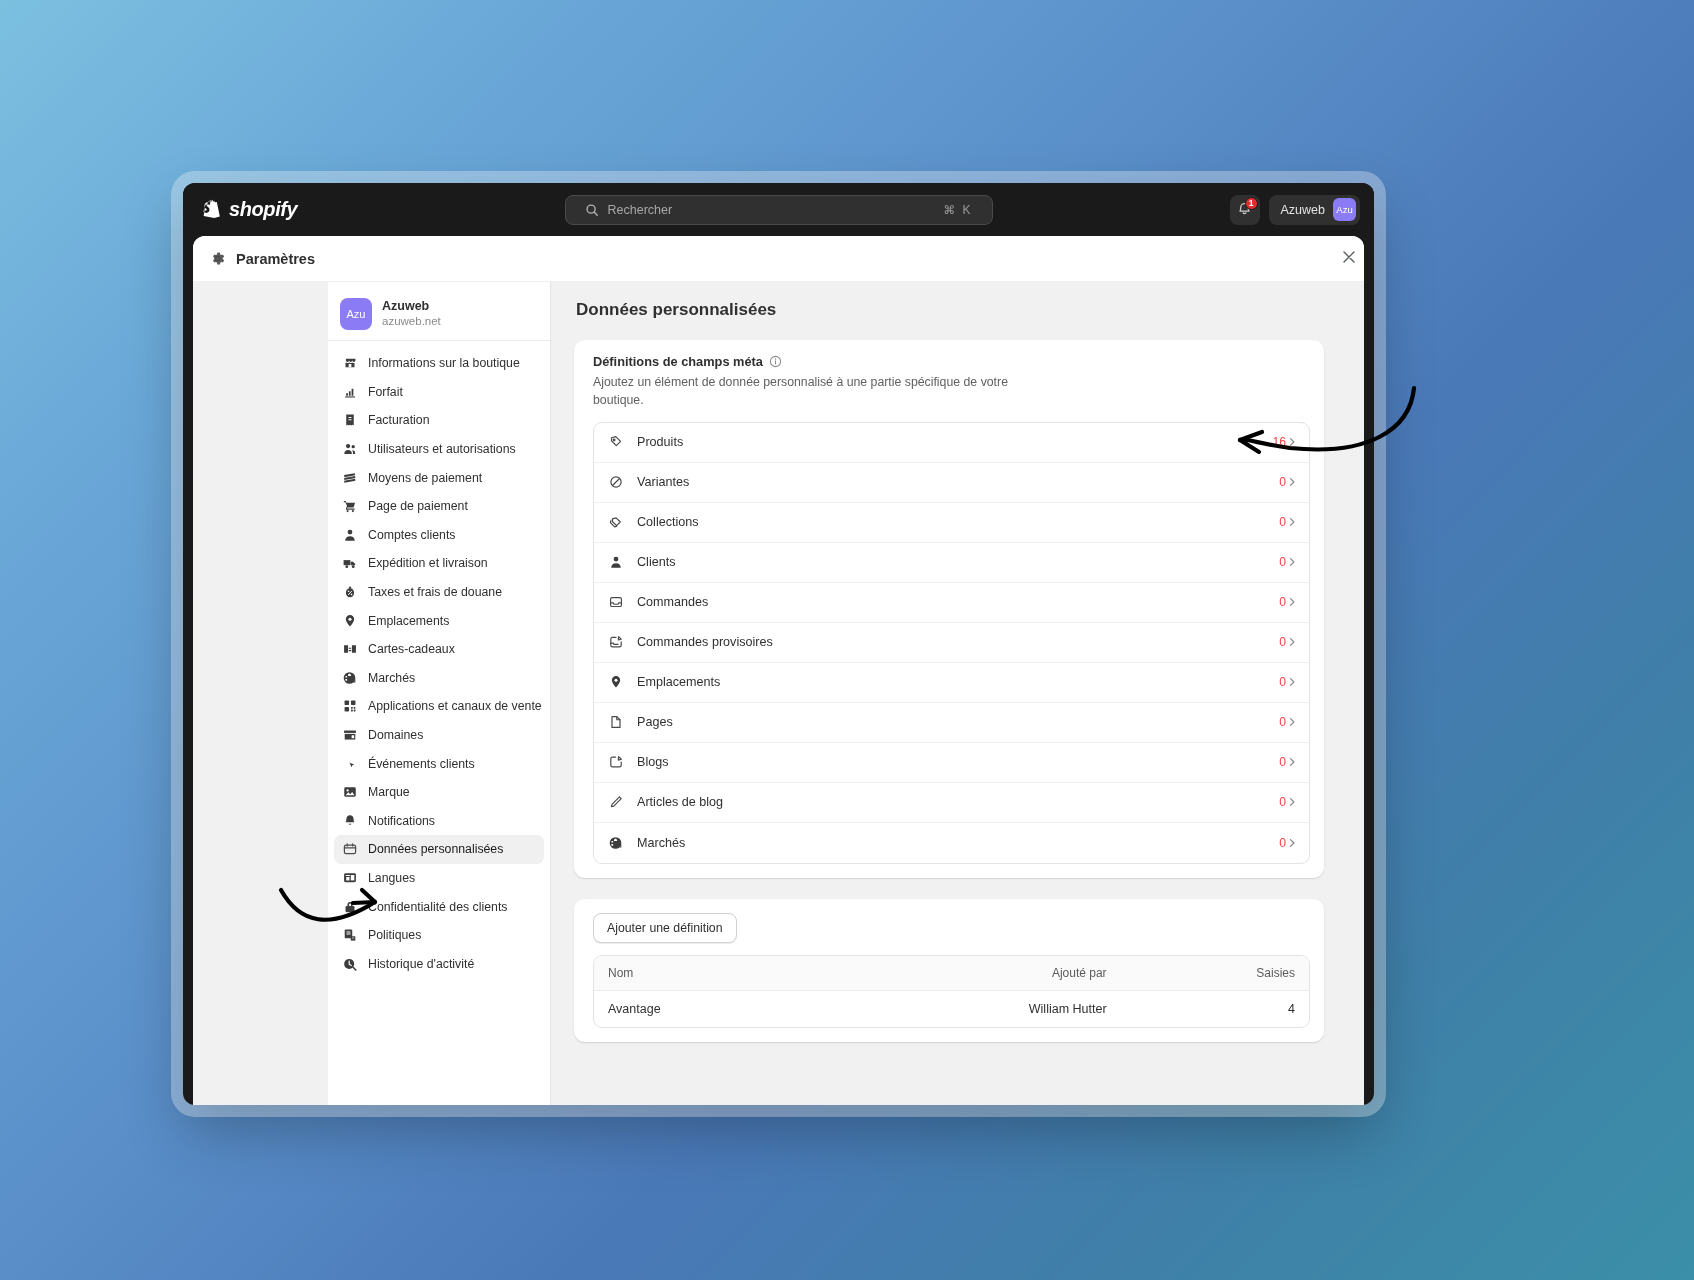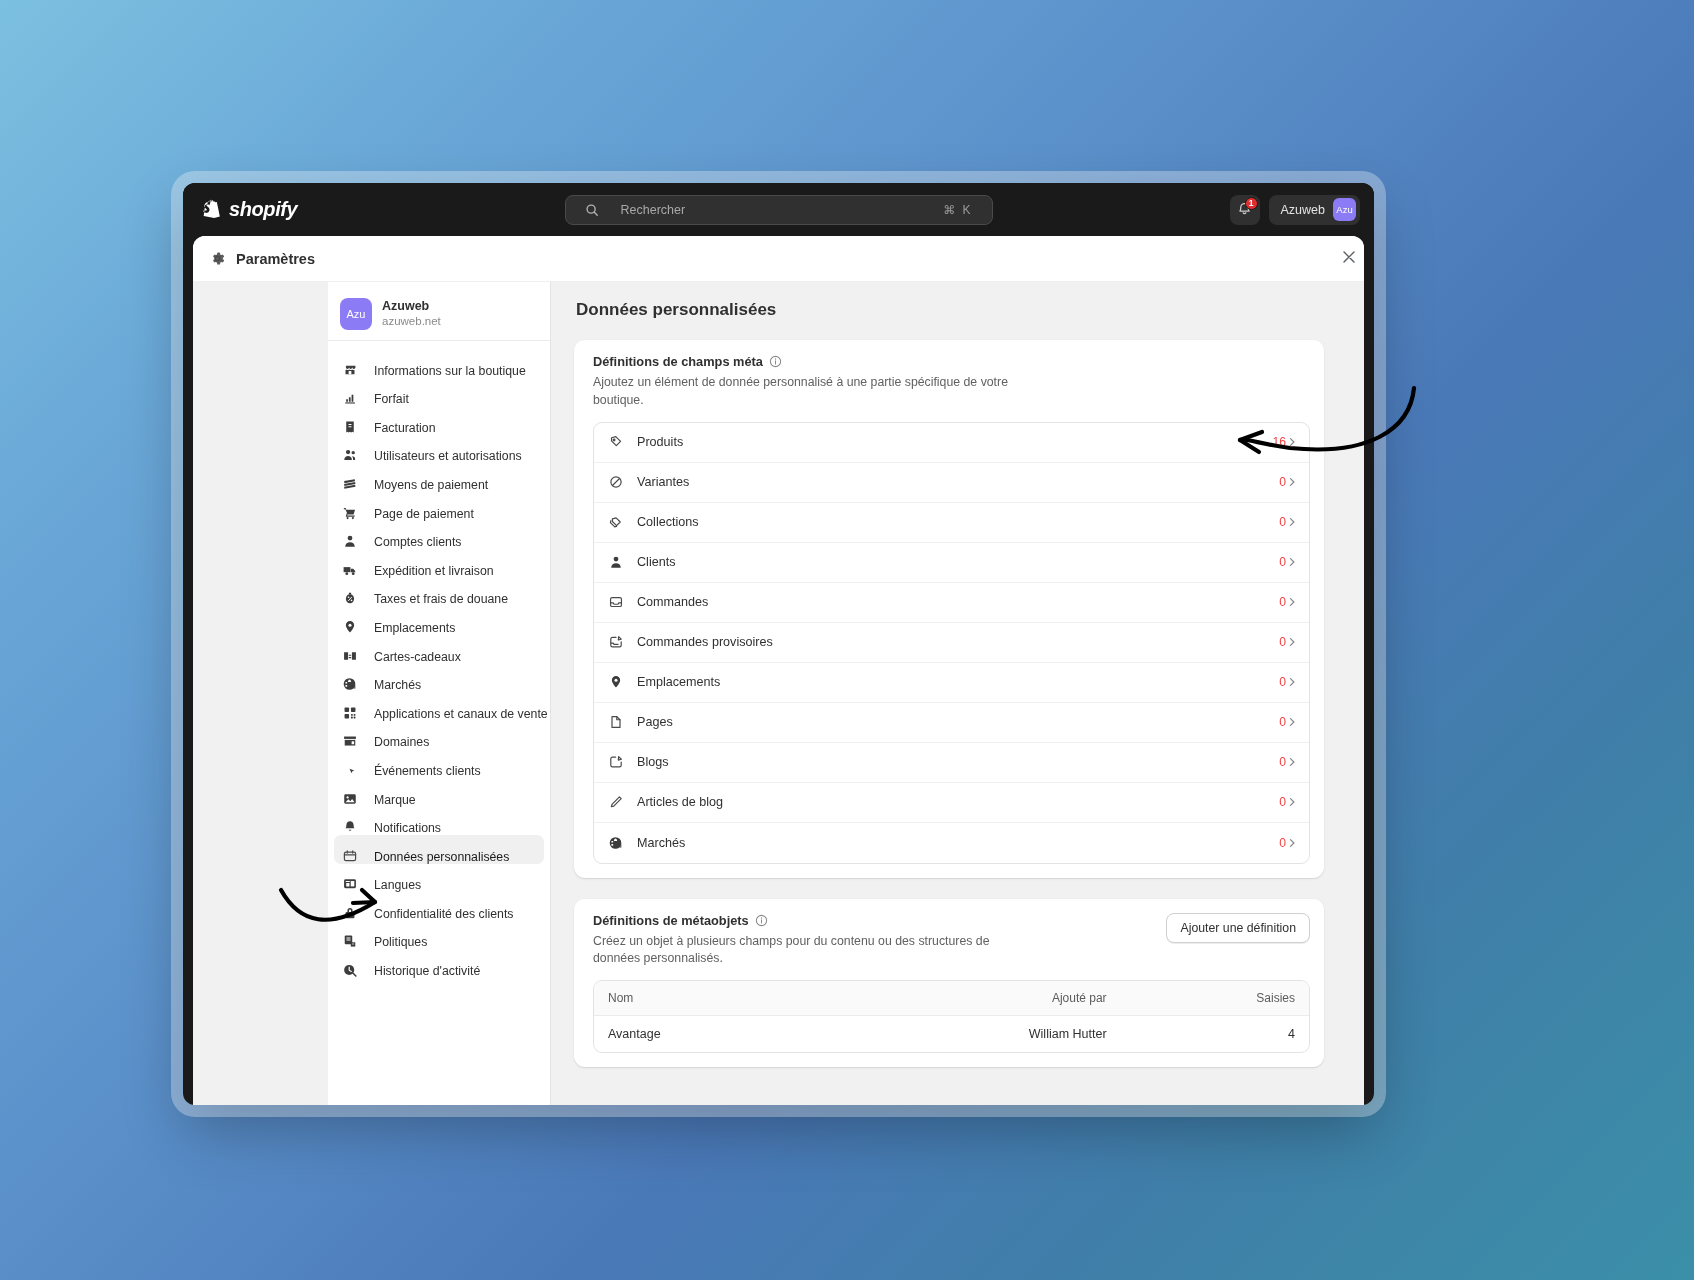--- a/index.html
+++ b/index.html
@@ -40,21 +40,21 @@
   }
   #search-box {
     position: absolute;
     left: 50%; transform: translateX(-50%);
     width: 428px; height: 30px;
     background: #303030;
     border: 1px solid #4a4a4a;
     border-radius: 8px;
     display: flex; align-items: center;
     padding: 0 19px;
-    gap: 22px;
+    gap: 9px;
   }
   #search-box .s-icon { flex: 0 0 auto; display:flex; }
   #search-input {
     flex: 1 1 auto;
     background: transparent; border: none; outline: none;
     color: #b5b5b5; font-size: 12.5px;
     font-family: "Liberation Sans", sans-serif;
   }
   #search-input::placeholder { color: #a8a8a8; }
   .kbd-hint { color: #9a9a9a; font-size: 12px; letter-spacing: 2px; }
@@ -140,21 +140,21 @@
     width: 32px; height: 32px; border-radius: 8px;
     background: #8b7cf6; color: #fff;
     font-size: 11px;
     display: flex; align-items: center; justify-content: center;
     flex: 0 0 auto;
   }
   #shop-card .shop-name { font-size: 12.5px; font-weight: 700; color: #303030; line-height: 1.3; }
   #shop-card .shop-domain { font-size: 11.5px; color: #8a8a8a; line-height: 1.35; }
   .nav-list { list-style: none; padding: 0 6px; }
   .nav-item {
-    display: flex; align-items: flex-end; gap: 16px;
+    display: flex; align-items: center; gap: 10px;
     height: 28.6px;
     padding: 0 8px;
     border-radius: 7px;
     cursor: pointer;
   }
   .nav-item .n-icon {
     width: 16px; height: 16px; flex: 0 0 auto;
     display: flex; align-items: center; justify-content: center;
     color: #4a4a4a;
   }
@@ -733,33 +733,20 @@
                   <svg width="12" height="12" viewBox="0 0 16 16" fill="none" stroke="#8a8a8a" stroke-width="1.7" stroke-linecap="round" stroke-linejoin="round">
                     <path d="M6 3.5L10.5 8 6 12.5"></path>
                   </svg>
                 </span>
               </div>
             </div>
         </div>
 
         <div class="card">
           <div class="mo-head">
-            <div class="mo-head-left">
-              <div class="card-head-title">
-                <span>Définitions de métaobjets</span>
-                <span class="info-icon">
-                  <svg width="13" height="13" viewBox="0 0 16 16" fill="none" stroke="#8a8a8a" stroke-width="1.25">
-                    <circle cx="8" cy="8" r="6.3"></circle>
-                      <path d="M8 7.2v4" stroke-linecap="round"></path>
-                      <circle cx="8" cy="4.9" r=".85" fill="#8a8a8a" stroke="none"></circle>
-                  </svg>
-                </span>
-              </div>
-              <div class="card-head-desc" style="margin-bottom:0;max-width:420px">Créez un objet à plusieurs champs pour du contenu ou des structures de données personnalisés.</div>
-            </div>
             <button class="btn">Ajouter une définition</button>
           </div>
           <div class="mo-table">
             <table>
               <thead>
                   <tr id="mo-head-row">
                     <th>Nom</th>
                     <th class="num">Ajouté par</th>
                     <th class="num">Saisies</th>
                   </tr>

